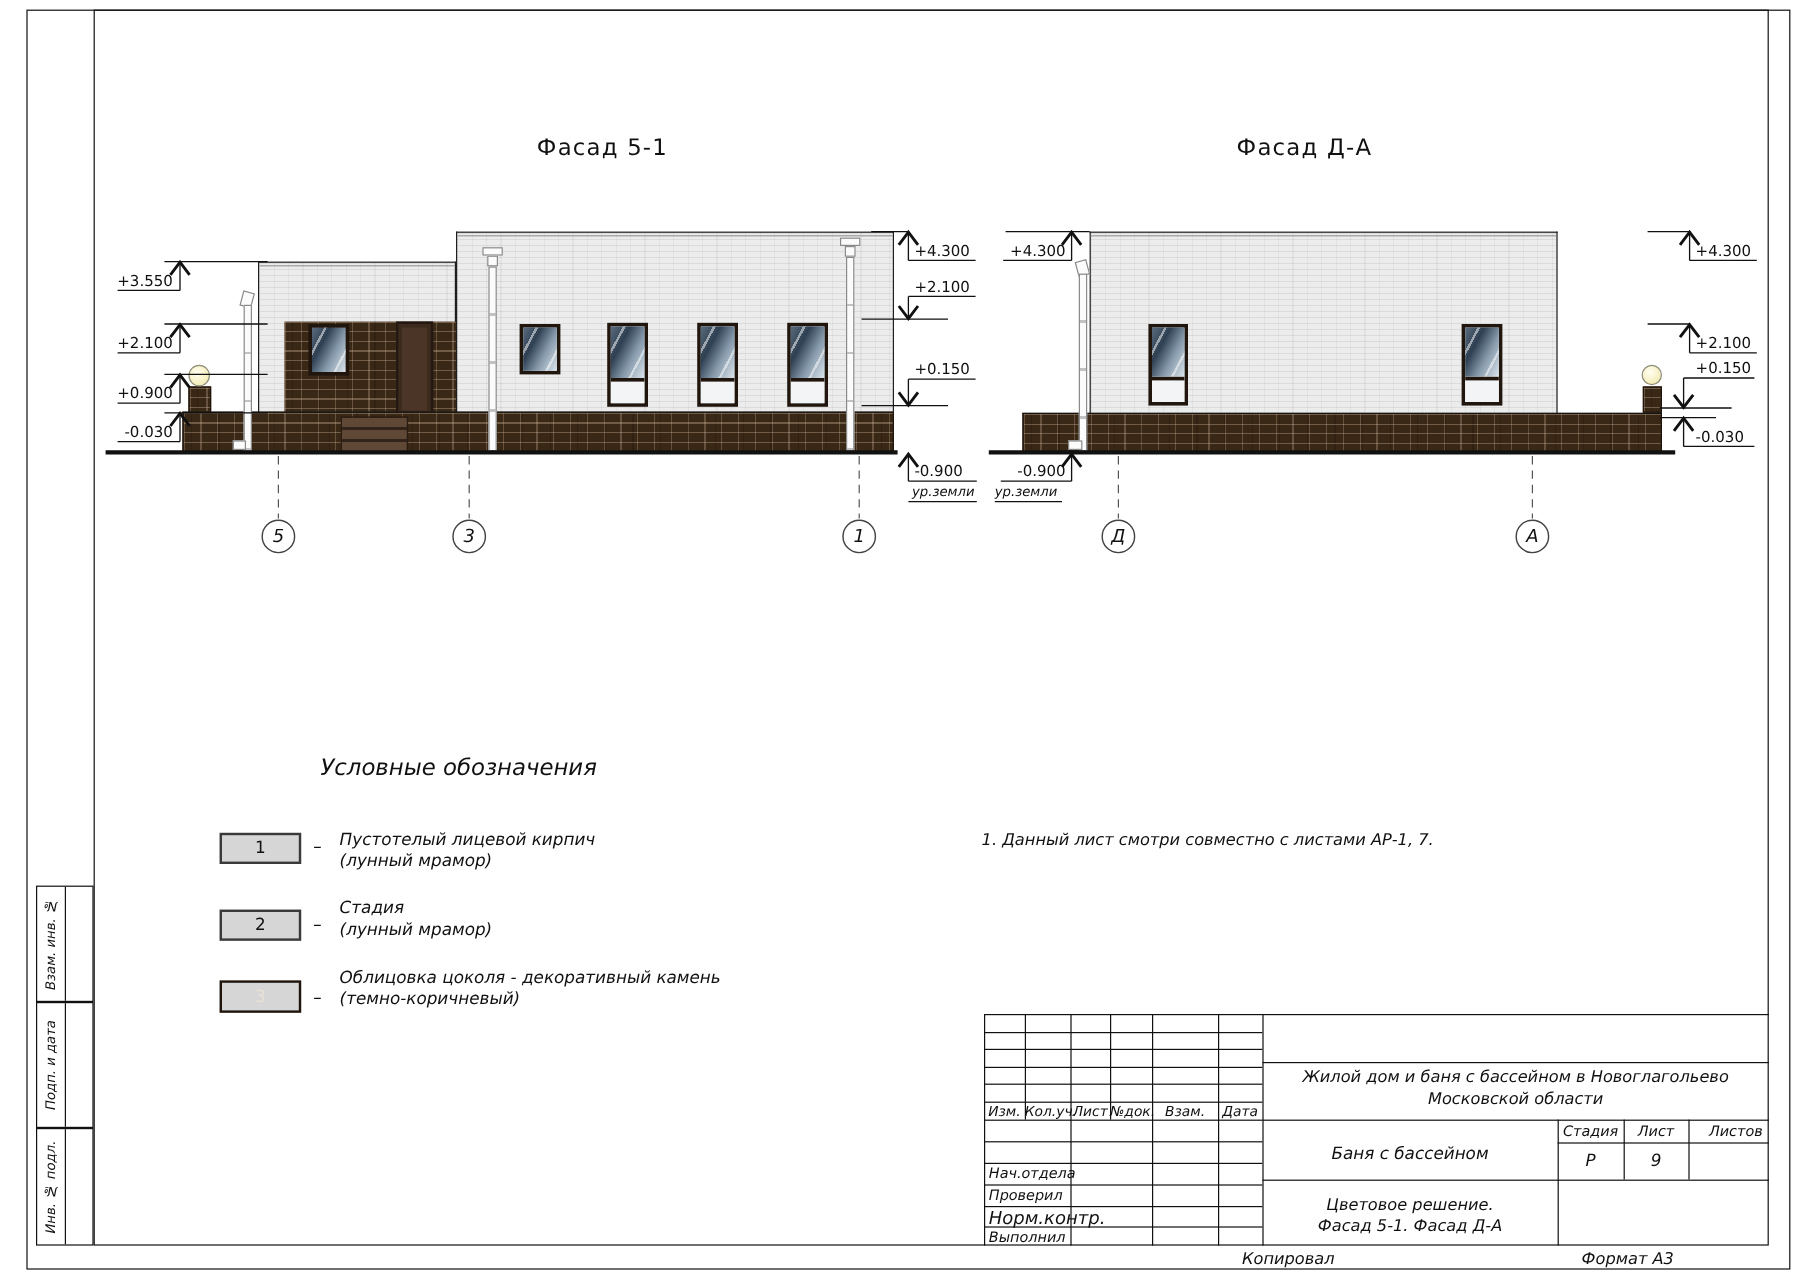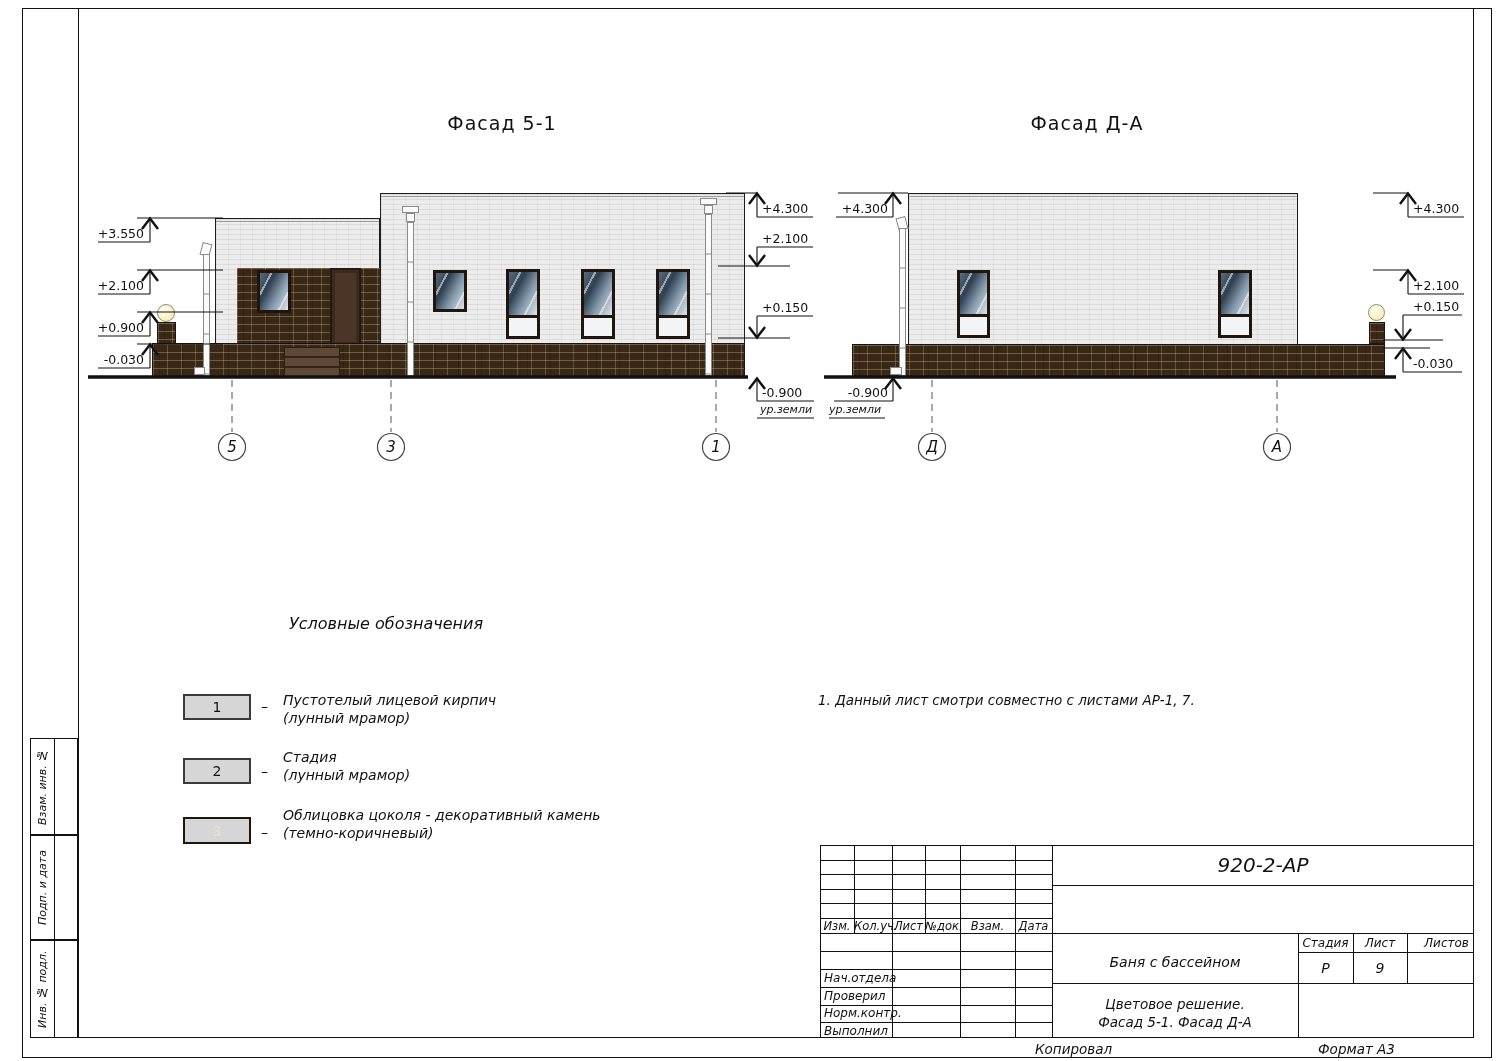--- a/index.html
+++ b/index.html
@@ -221,21 +221,21 @@
     <text x="1413" y="311">+0.150</text>
     <text x="1413" y="368">-0.030</text>
 
     <text x="232" y="452" text-anchor="middle" class="axis-letter">5</text>
     <text x="391" y="452" text-anchor="middle" class="axis-letter">3</text>
     <text x="716" y="452" text-anchor="middle" class="axis-letter">1</text>
     <text x="932" y="452" text-anchor="middle" class="axis-letter">Д</text>
     <text x="1277" y="452" text-anchor="middle" class="axis-letter">А</text>
   </svg>
 
-  <div class="t it" style="left:267px;top:614px;font-size:16px;margin-left:22px;">Условные обозначения</div>
+  <div class="t it" style="left:267px;top:629px;font-size:19px;">Условные обозначения</div>
 
   <div class="a swatch" style="left:183px;top:694px;width:68px;height:26px;">
       <span>1</span>
     </div>
   <div class="t it" style="left:261px;top:698px;font-size:14px;">–</div>
   <div class="t it" style="left:283px;top:692px;font-size:14px;">Пустотелый лицевой кирпич</div>
   <div class="t it" style="left:283px;top:710px;font-size:14px;">(лунный мрамор)</div>
 
   <div class="a swatch" style="left:183px;top:758px;width:68px;height:26px;">
       <span>2</span>
@@ -276,41 +276,42 @@
   <div class="hl" style="left:820px;top:1022px;width:232px;"></div>
 
   <div class="hl" style="left:1052px;top:885px;width:422px;"></div>
   <div class="hl bold" style="left:1052px;top:933px;width:422px;"></div>
   <div class="hl" style="left:1298px;top:952px;width:176px;"></div>
   <div class="hl bold" style="left:1052px;top:983px;width:422px;"></div>
   <div class="vl bold" style="left:1298px;top:933px;height:105px;"></div>
   <div class="vl" style="left:1353px;top:933px;height:50px;"></div>
   <div class="vl" style="left:1407px;top:933px;height:50px;"></div>
 
-  <div class="t ctr it" style="left:1052px;top:853px;width:422px;font-size:20px;">920-2-АР</div>
+  <div class="t ctr it" style="left:1052px;top:890px;width:422px;font-size:13.5px;">Жилой дом и баня с бассейном в Новоглагольево</div>
+  <div class="t ctr it" style="left:1052px;top:908px;width:422px;font-size:13.5px;">Московской области</div>
   <div class="t ctr it" style="left:1052px;top:954px;width:246px;font-size:14px;">Баня с бассейном</div>
   <div class="t ctr it" style="left:1298px;top:936px;width:55px;font-size:12px;">Стадия</div>
   <div class="t ctr it" style="left:1353px;top:936px;width:54px;font-size:12px;">Лист</div>
   <div class="t ctr it" style="left:1407px;top:936px;width:79px;font-size:12px;">Листов</div>
   <div class="t ctr it" style="left:1298px;top:960px;width:55px;font-size:14px;">Р</div>
   <div class="t ctr it" style="left:1353px;top:960px;width:54px;font-size:14px;">9</div>
   <div class="t ctr it" style="left:1407px;top:960px;width:67px;font-size:14px;"></div>
   <div class="t ctr it" style="left:1052px;top:996px;width:246px;font-size:13.5px;">Цветовое решение.</div>
   <div class="t ctr it" style="left:1052px;top:1014px;width:246px;font-size:13.5px;">Фасад 5-1. Фасад Д-А</div>
 
   <div class="t ctr it" style="left:820px;top:919px;width:34px;font-size:11.5px;">Изм.</div>
   <div class="t ctr it" style="left:854px;top:919px;width:38px;font-size:11.5px;">Кол.уч.</div>
   <div class="t ctr it" style="left:892px;top:919px;width:33px;font-size:11.5px;">Лист</div>
   <div class="t ctr it" style="left:925px;top:919px;width:35px;font-size:11.5px;">№док.</div>
   <div class="t ctr it" style="left:960px;top:919px;width:55px;font-size:11.5px;">Взам.</div>
   <div class="t ctr it" style="left:1015px;top:919px;width:37px;font-size:11.5px;">Дата</div>
 
   <div class="t it" style="left:824px;top:971px;font-size:12px;">Нач.отдела</div>
   <div class="t it" style="left:824px;top:989px;font-size:12px;font-style:italic;">Проверил</div>
-  <div class="t it" style="left:824px;top:1006px;font-size:12px;">Норм.контр.</div>
+  <div class="t it" style="left:824px;top:1006px;font-size:15px;">Норм.контр.</div>
   <div class="t it" style="left:824px;top:1024px;font-size:12px;">Выполнил</div>
 
   <div class="a vcell" style="left:30px;top:738px;width:48px;height:97px;">
     <div class="a" style="left:23px;top:0;bottom:0;border-left:1.3px solid #111;"></div>
   </div>
   <div class="vtext" style="left:30px;top:738px;width:24px;height:97px;">Взам. инв. №</div>
 
   <div class="a vcell" style="left:30px;top:835px;width:48px;height:105px;">
     <div class="a" style="left:23px;top:0;bottom:0;border-left:1.3px solid #111;"></div>
   </div>

